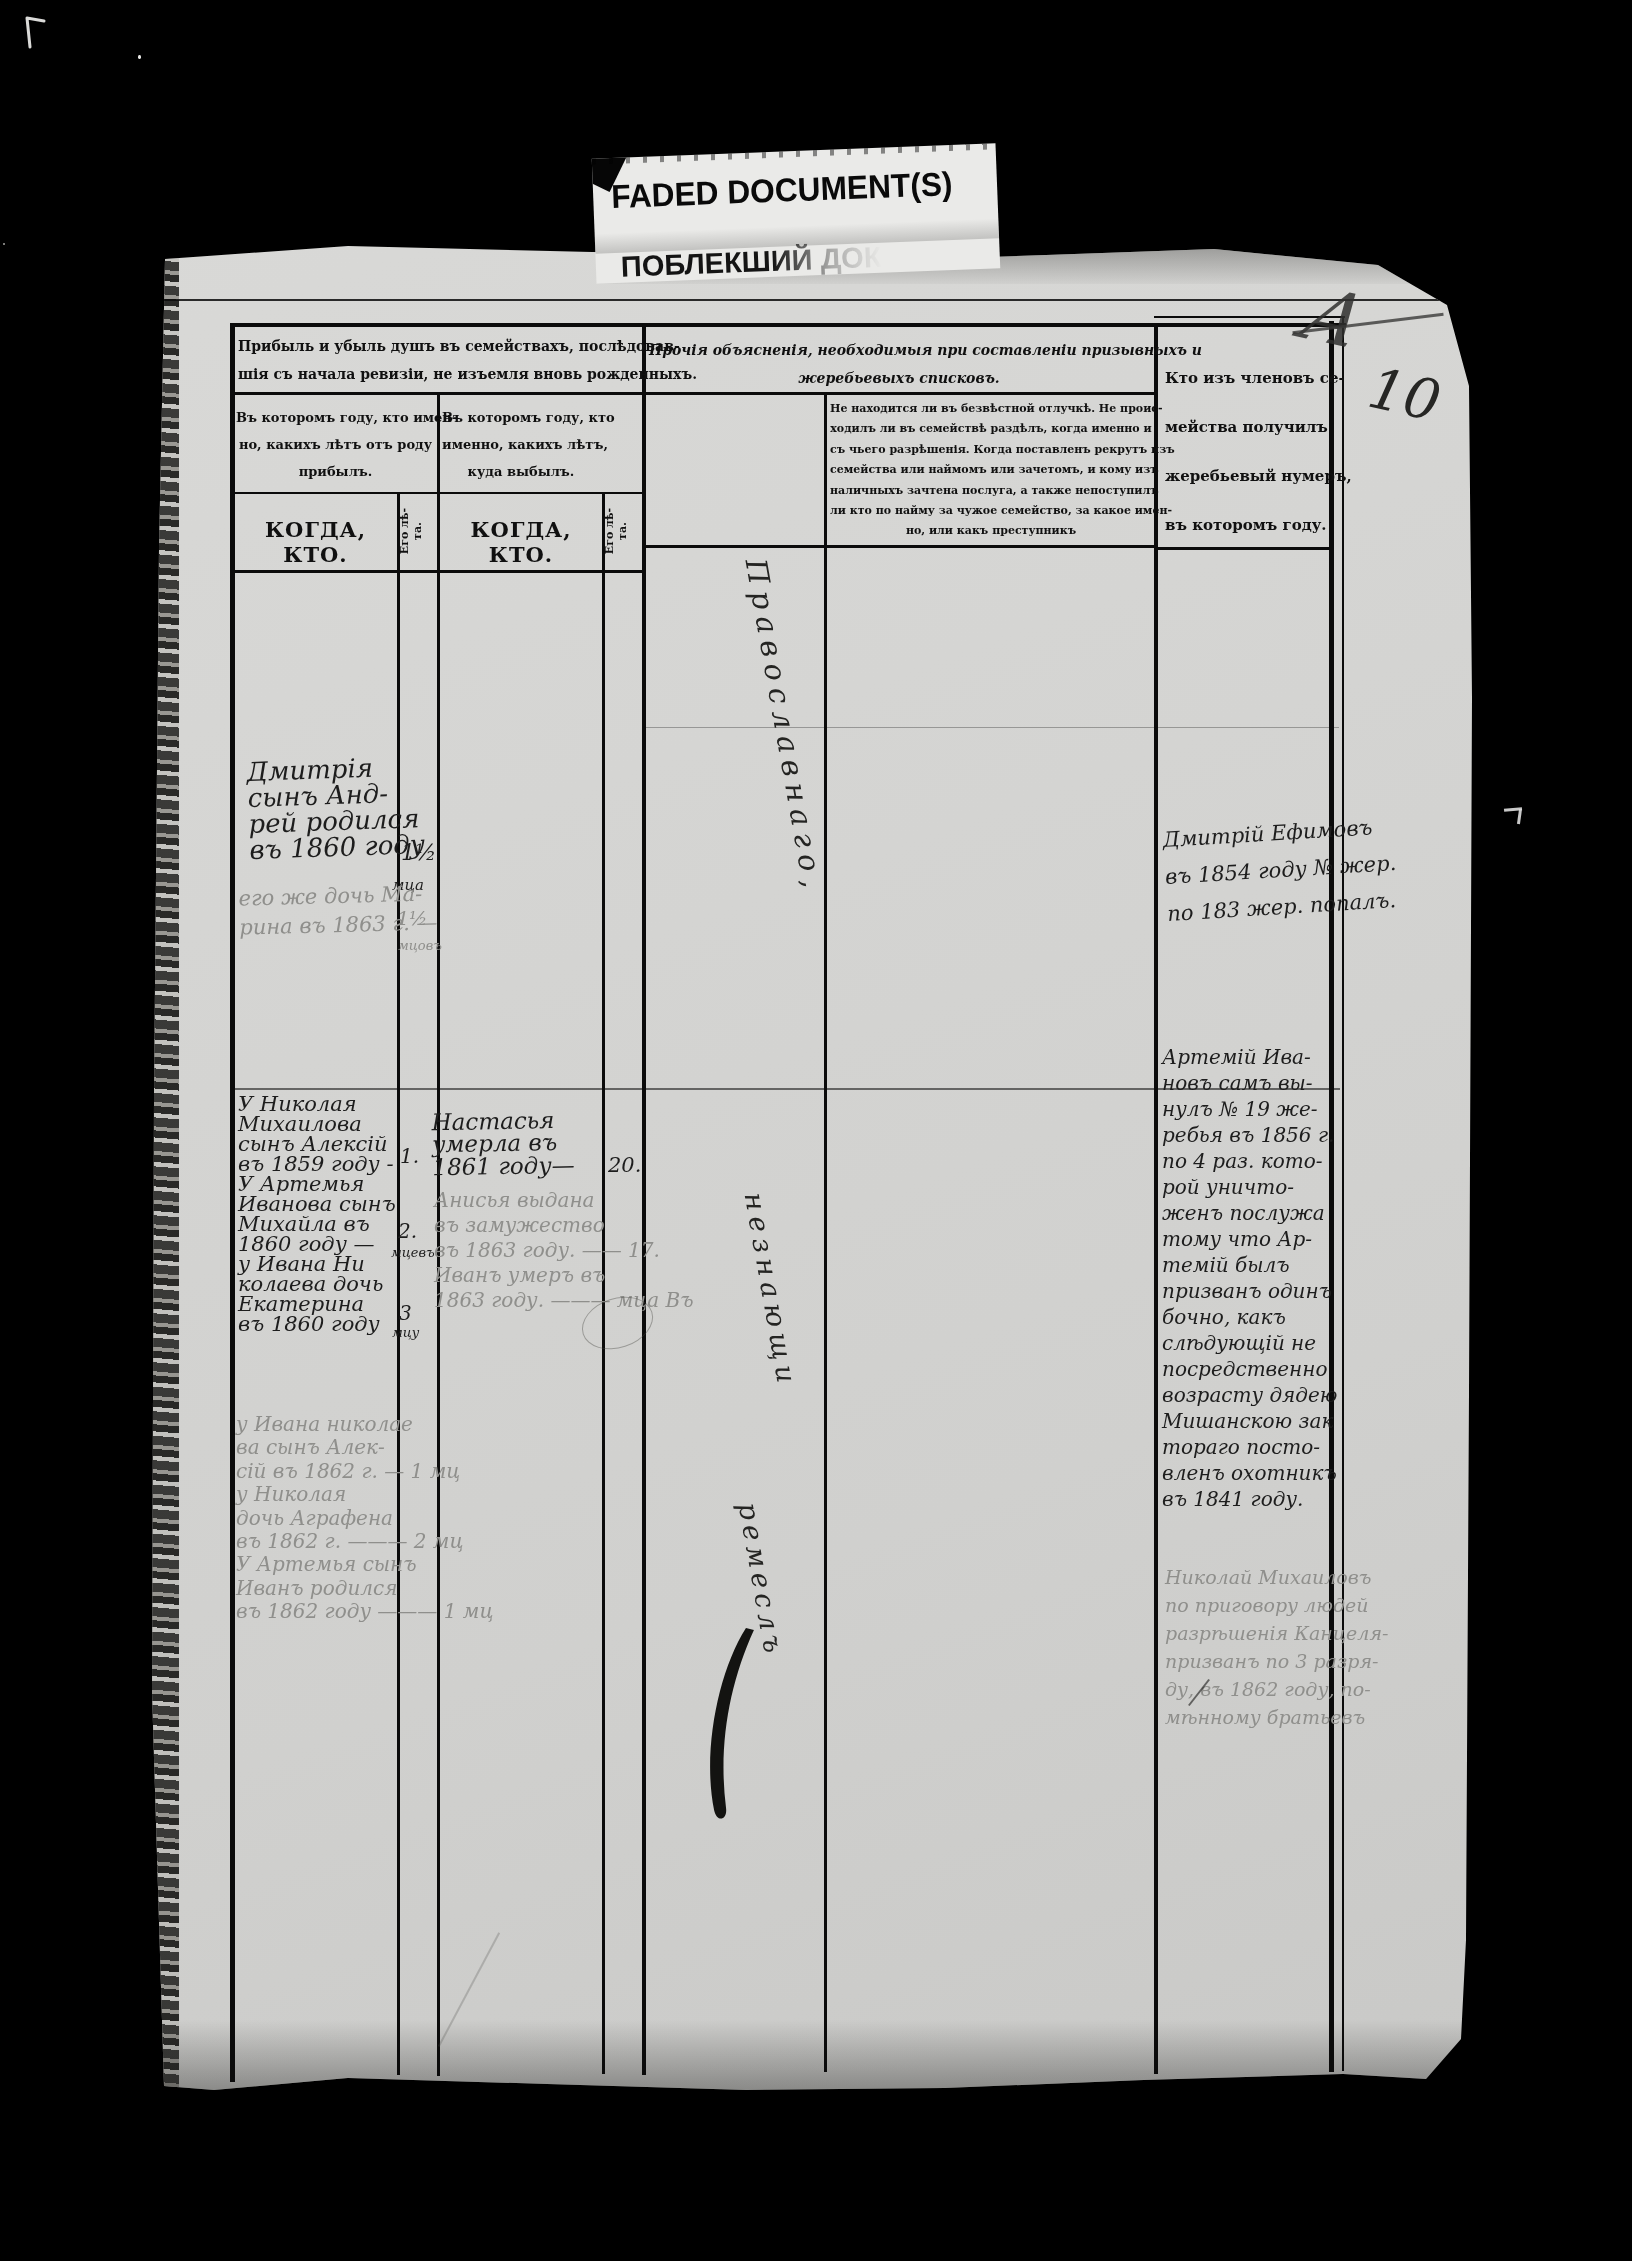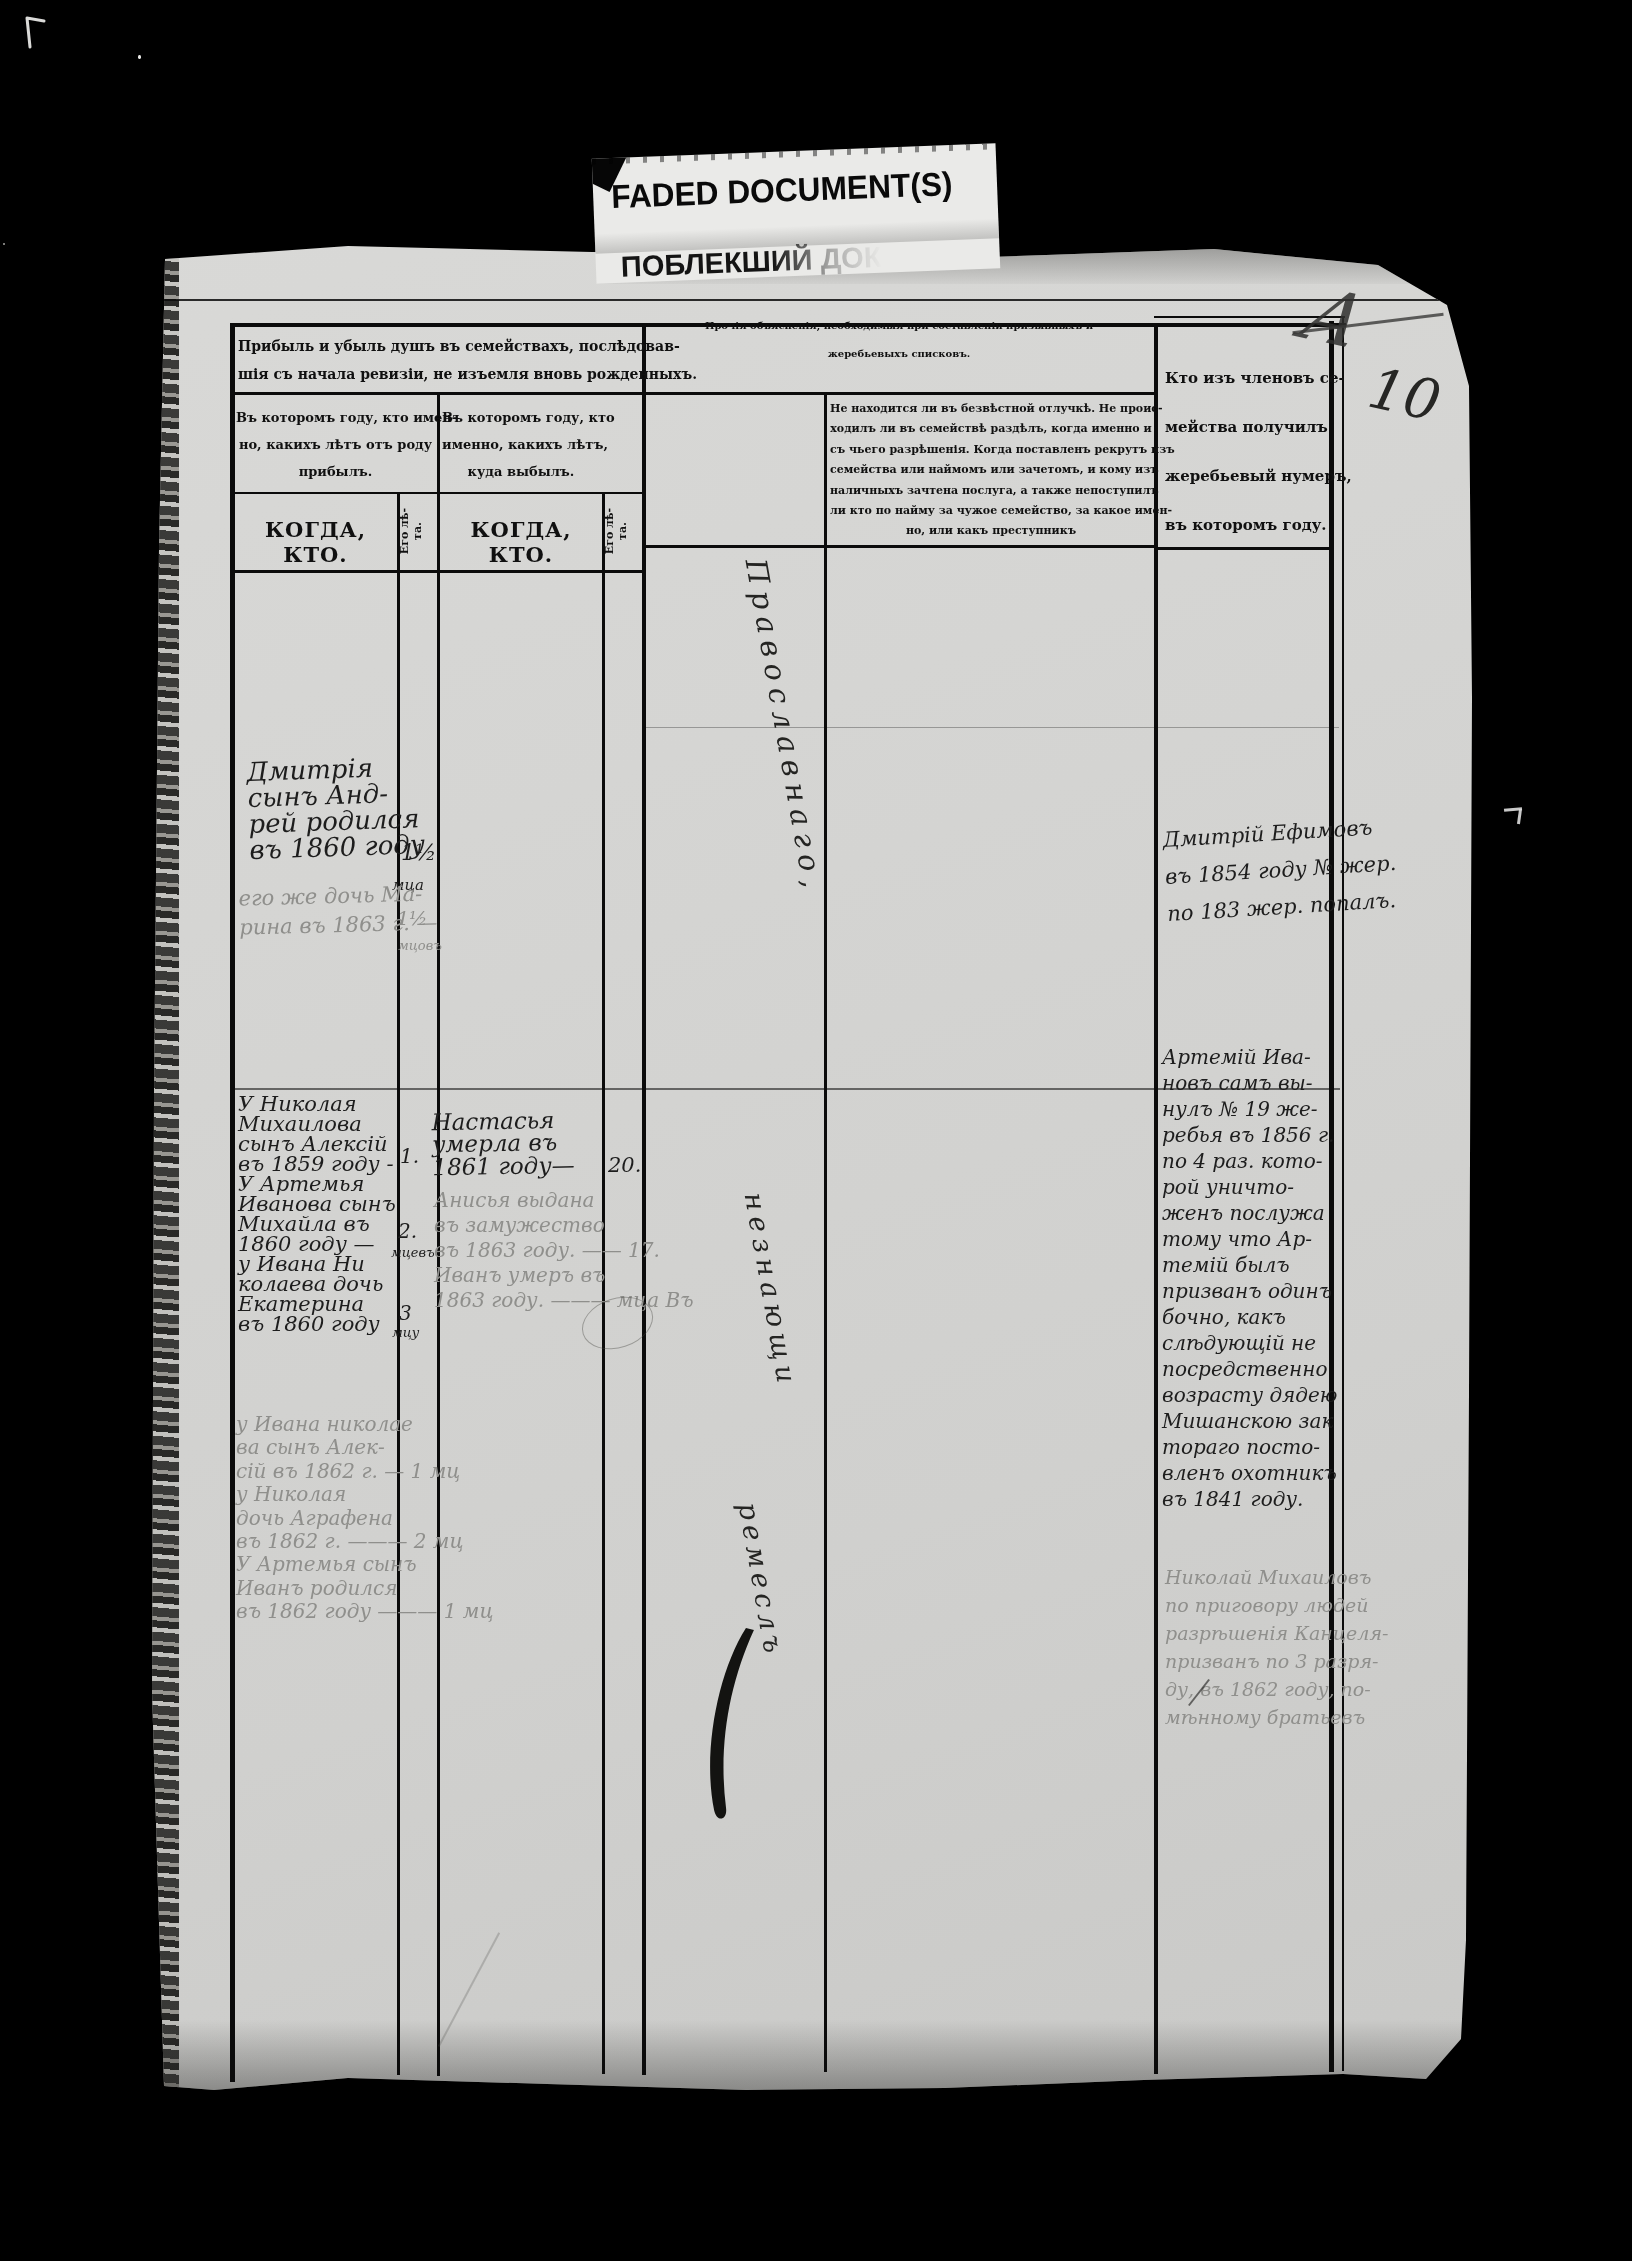--- a/index.html
+++ b/index.html
@@ -98,21 +98,21 @@
     <div class="vl" style="left:642px;top:323px;width:4px;height:1752px;"></div>
     <div class="vl" style="left:824px;top:393px;width:3px;height:1679px;"></div>
     <div class="vl" style="left:1154px;top:323px;width:4px;height:1751px;"></div>
     <div class="vl" style="left:1329px;top:321px;width:4.5px;height:1751px;"></div>
     <div class="vl" style="left:1342px;top:318px;width:1.5px;height:1753px;"></div>
 
     <div class="print" style="left:238px;top:332px;width:398px;font-size:14px;line-height:28px;">
         <div class="ln">Прибыль и убыль душъ въ семействахъ, послѣдовав-</div>
         <div class="ln">шія съ начала ревизіи, не изъемля вновь рожденныхъ.</div>
       </div>
-    <div class="print" style="left:649px;top:312px;width:500px;font-size:10px;line-height:28px;">
+    <div class="print" style="left:649px;top:336px;width:500px;font-size:14px;line-height:28px;font-style:italic;">
         <div class="ln">Прочія объясненія, необходимыя при составленіи призывныхъ и</div>
         <div class="ln">жеребьевыхъ списковъ.</div>
       </div>
     <div class="print" style="left:236px;top:404px;width:199px;font-size:13px;line-height:27px;">
         <div class="ln">Въ которомъ году, кто имен-</div>
         <div class="ln">но, какихъ лѣтъ отъ роду</div>
         <div class="ln">прибылъ.</div>
       </div>
     <div class="print" style="left:442px;top:404px;width:158px;font-size:13px;line-height:27px;">
         <div class="ln">Въ которомъ году, кто</div>

